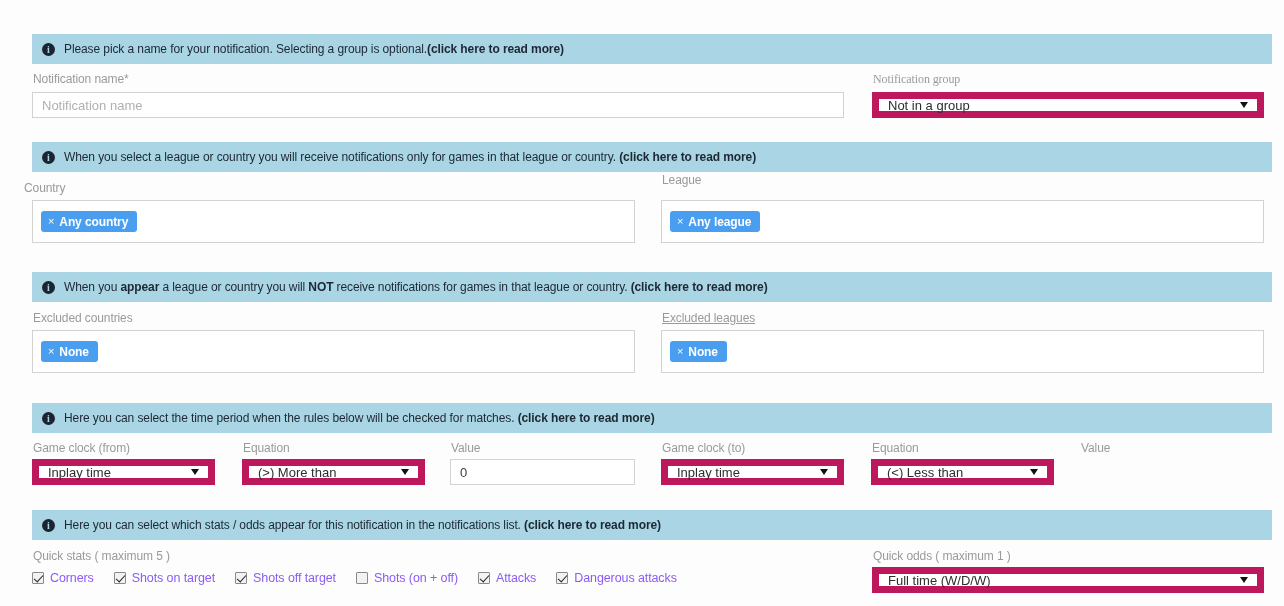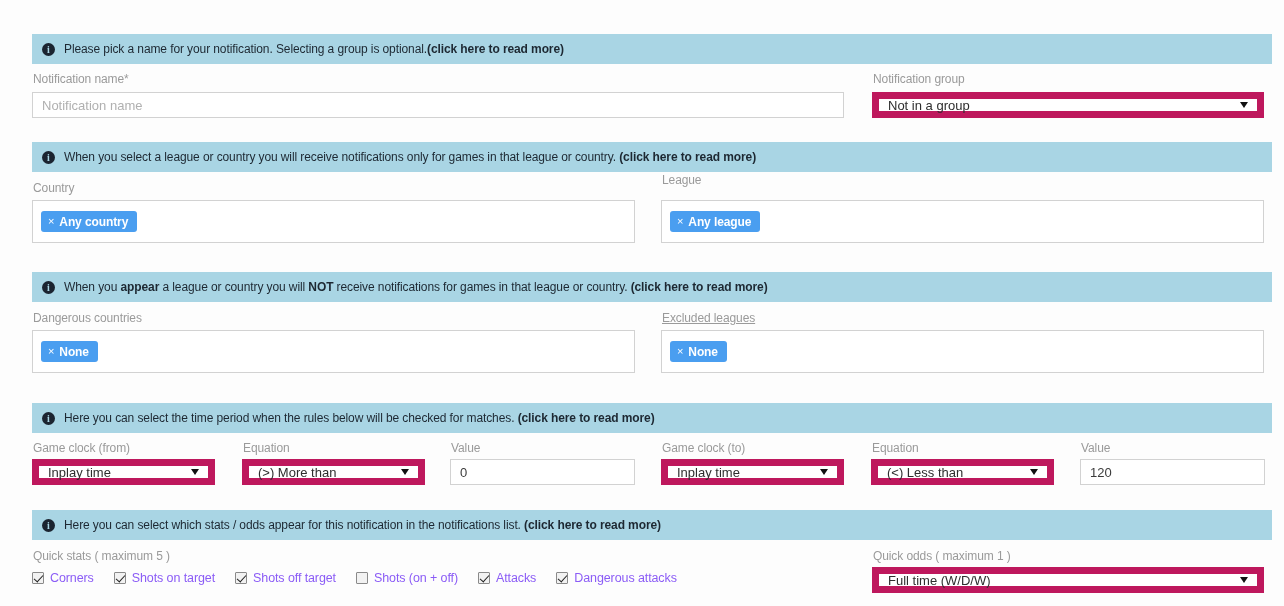--- a/index.html
+++ b/index.html
@@ -176,53 +176,53 @@
 <div class="page">
 
   <div class="info-bar" style="top:34px;">
     <span class="info-icon">i</span>
     <span class="info-text"><span>Please pick a name for your notification. Selecting a group is optional.</span><b>(click here to read more)</b></span>
   </div>
 
   <div class="fld-label" style="left:33px; top:72px;">Notification name*</div>
   <input class="txt-input" style="left: 32px; top: 92px; width: 812px;" placeholder="Notification name">
 
-  <div class="fld-label" style="left:873px; top:72px;">Notification group</div>
+  <div class="fld-label" style="left:873px; top:72px;font-family:Liberation Serif, serif;">Notification group</div>
   <div class="sel-wrap" style="left:872px; top:92px; width:392px;">
     <span class="sel-value">Not in a group</span>
     <span class="sel-arrow"></span>
   </div>
 
   <div class="info-bar" style="top:142px;">
     <span class="info-icon">i</span>
     <span class="info-text"><span>When you select a league or country you will receive notifications only for games in that league or country. </span><b>(click here to read more)</b></span>
   </div>
 
-  <div class="fld-label" style="left:33px; top:181px;">Country</div>
+  <div class="fld-label" style="left:24px; top:181px;">Country</div>
   <div class="tag-box" style="left:32px; top:200px; width:603px; height:43px;">
     <span class="tag">
       <span class="tag-x">×</span>
       <span>Any country</span>
     </span>
   </div>
 
   <div class="fld-label" style="left:662px; top:173px;">League</div>
   <div class="tag-box" style="left:661px; top:200px; width:603px; height:43px;">
     <span class="tag">
       <span class="tag-x">×</span>
       <span>Any league</span>
     </span>
   </div>
 
   <div class="info-bar" style="top:272px;">
     <span class="info-icon">i</span>
     <span class="info-text"><span>When you </span><b>appear</b><span> a league or country you will </span><b>NOT</b><span> receive notifications for games in that league or country. </span><b>(click here to read more)</b></span>
   </div>
 
-  <div class="fld-label" style="left:33px; top:311px;">Dangerous countries</div>
+  <div class="fld-label" style="left:33px; top:311px;">Excluded countries</div>
   <div class="tag-box" style="left:32px; top:330px; width:603px; height:43px;">
     <span class="tag">
       <span class="tag-x">×</span>
       <span>None</span>
     </span>
   </div>
 
   <div class="fld-label" style="left:662px; top:311px;text-decoration:underline;">Excluded leagues</div>
   <div class="tag-box" style="left:661px; top:330px; width:603px; height:43px;">
     <span class="tag">
@@ -257,21 +257,20 @@
     <span class="sel-arrow"></span>
   </div>
 
   <div class="fld-label" style="left:872px; top:441px;">Equation</div>
   <div class="sel-wrap" style="left:871px; top:459px; width:183px;">
     <span class="sel-value">(&lt;) Less than</span>
     <span class="sel-arrow"></span>
   </div>
 
   <div class="fld-label" style="left:1081px; top:441px;">Value</div>
-  <input class="txt-input" style="left: 1080px; top: 459px; width: 185px;" value="120">
 
   <div class="info-bar" style="top:510px;">
     <span class="info-icon">i</span>
     <span class="info-text"><span>Here you can select which stats / odds appear for this notification in the notifications list. </span><b>(click here to read more)</b></span>
   </div>
 
   <div class="fld-label" style="left:33px; top:549px;">Quick stats ( maximum 5 )</div>
   <div class="cb-row" id="quick-stats-row" style="left:32px; top:571px;">
       <div class="cb-item">
         <span class="cb-box checked"></span>

